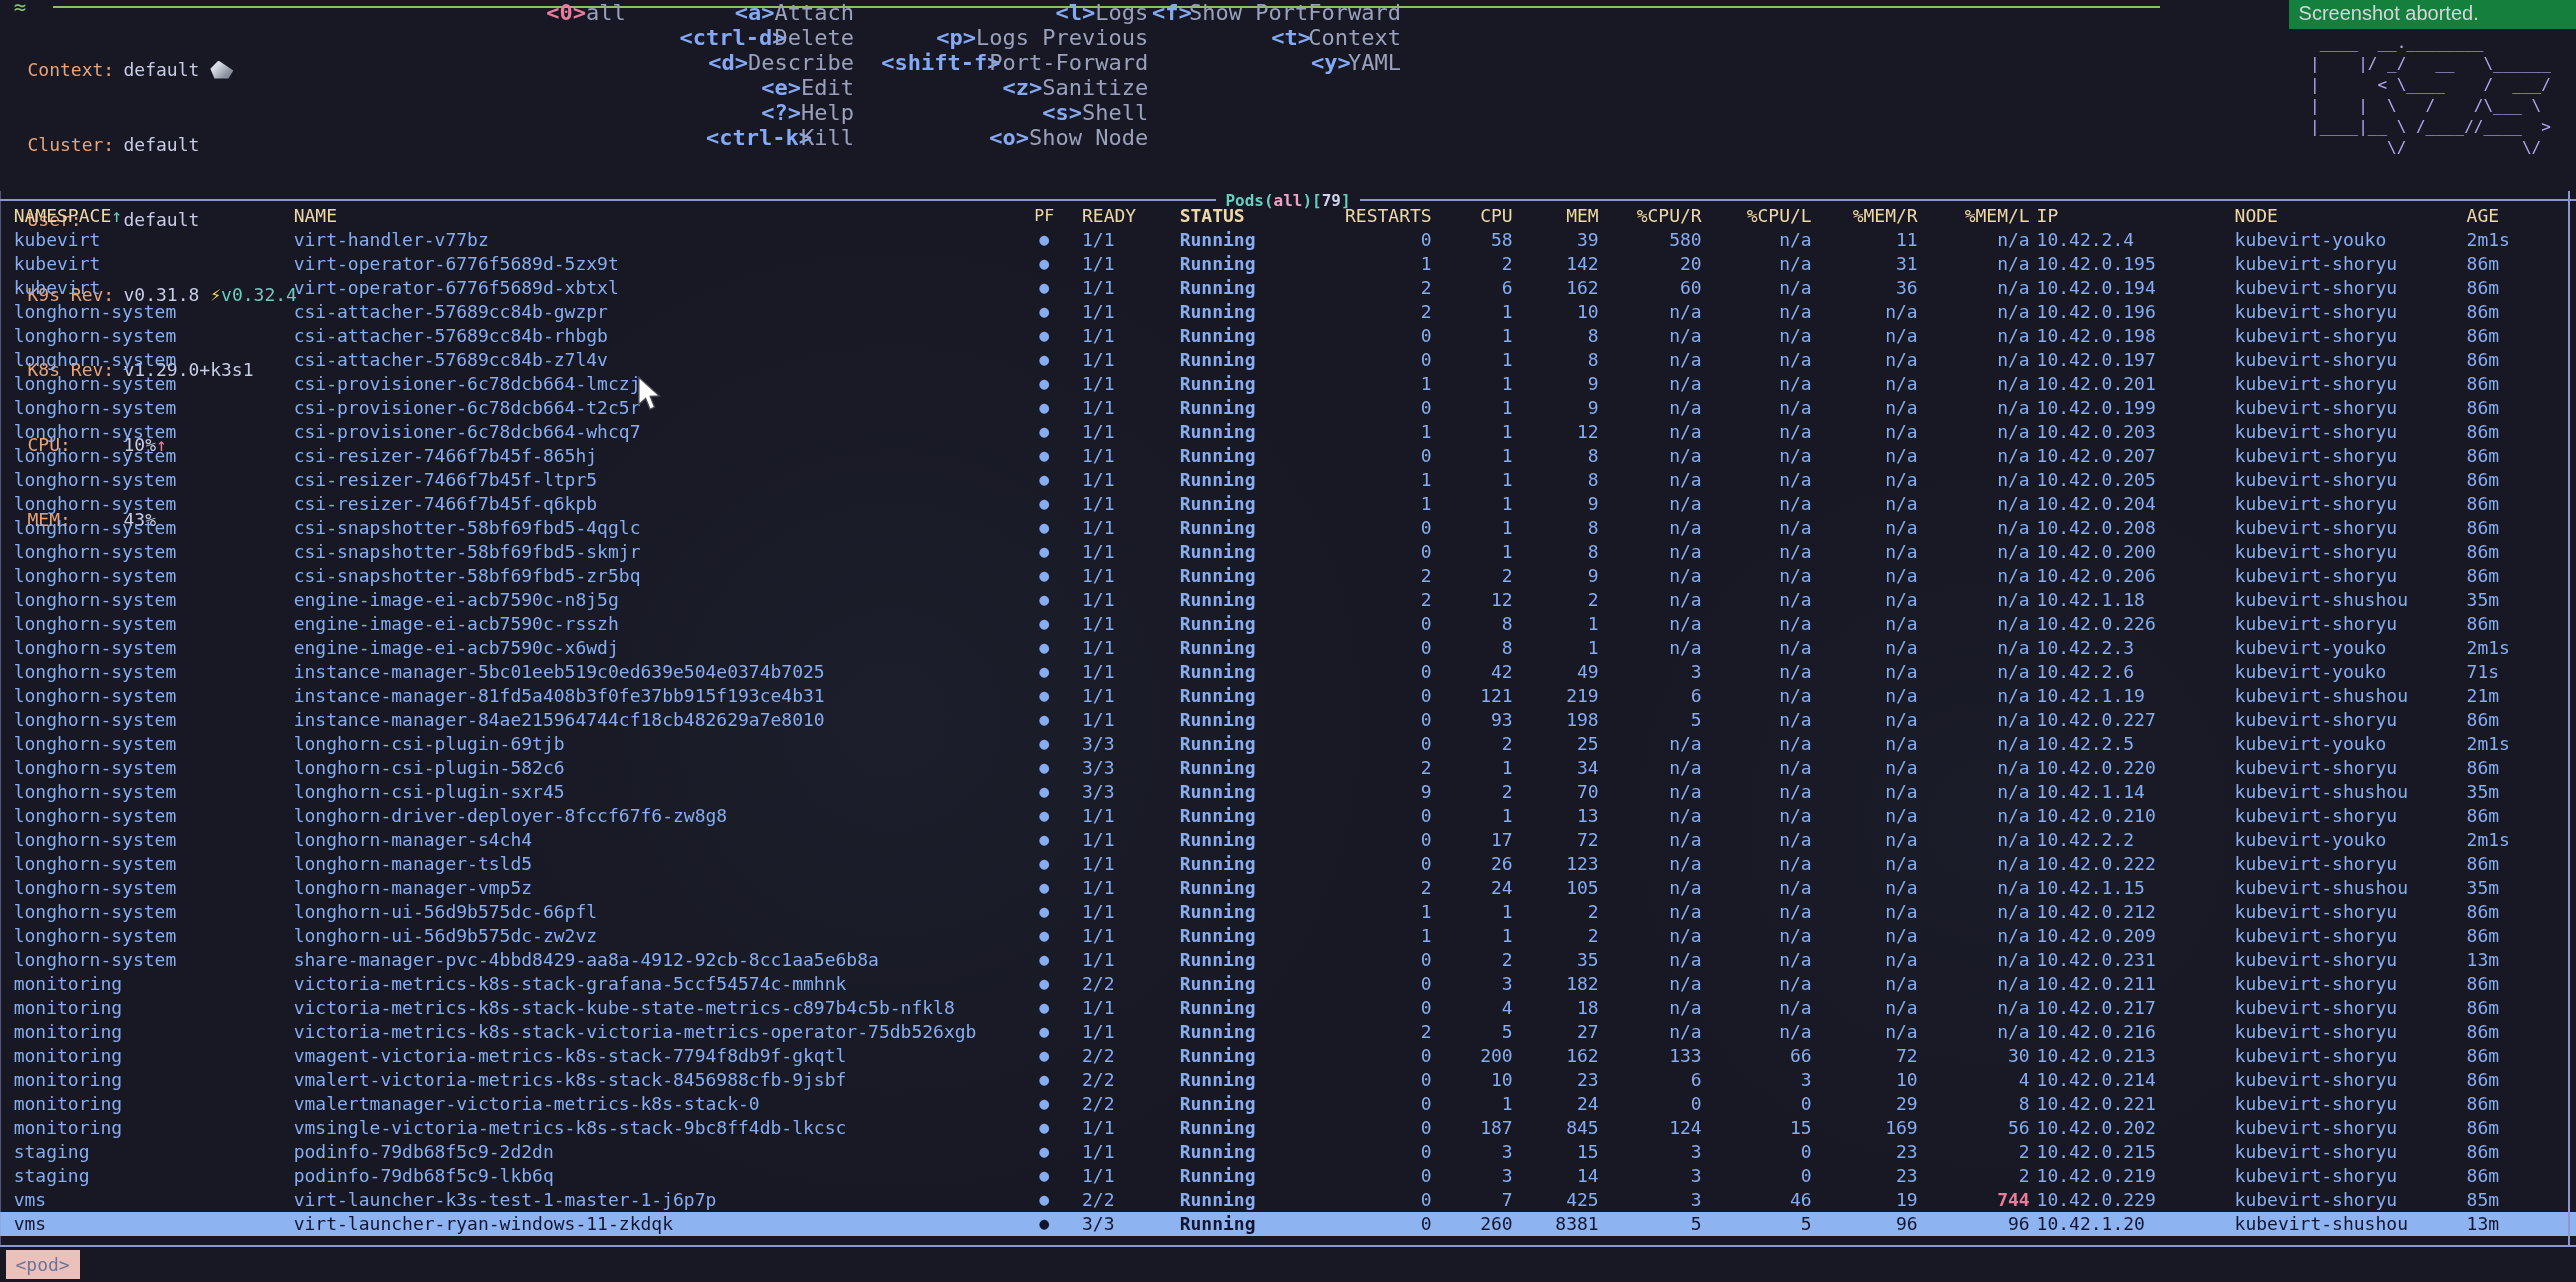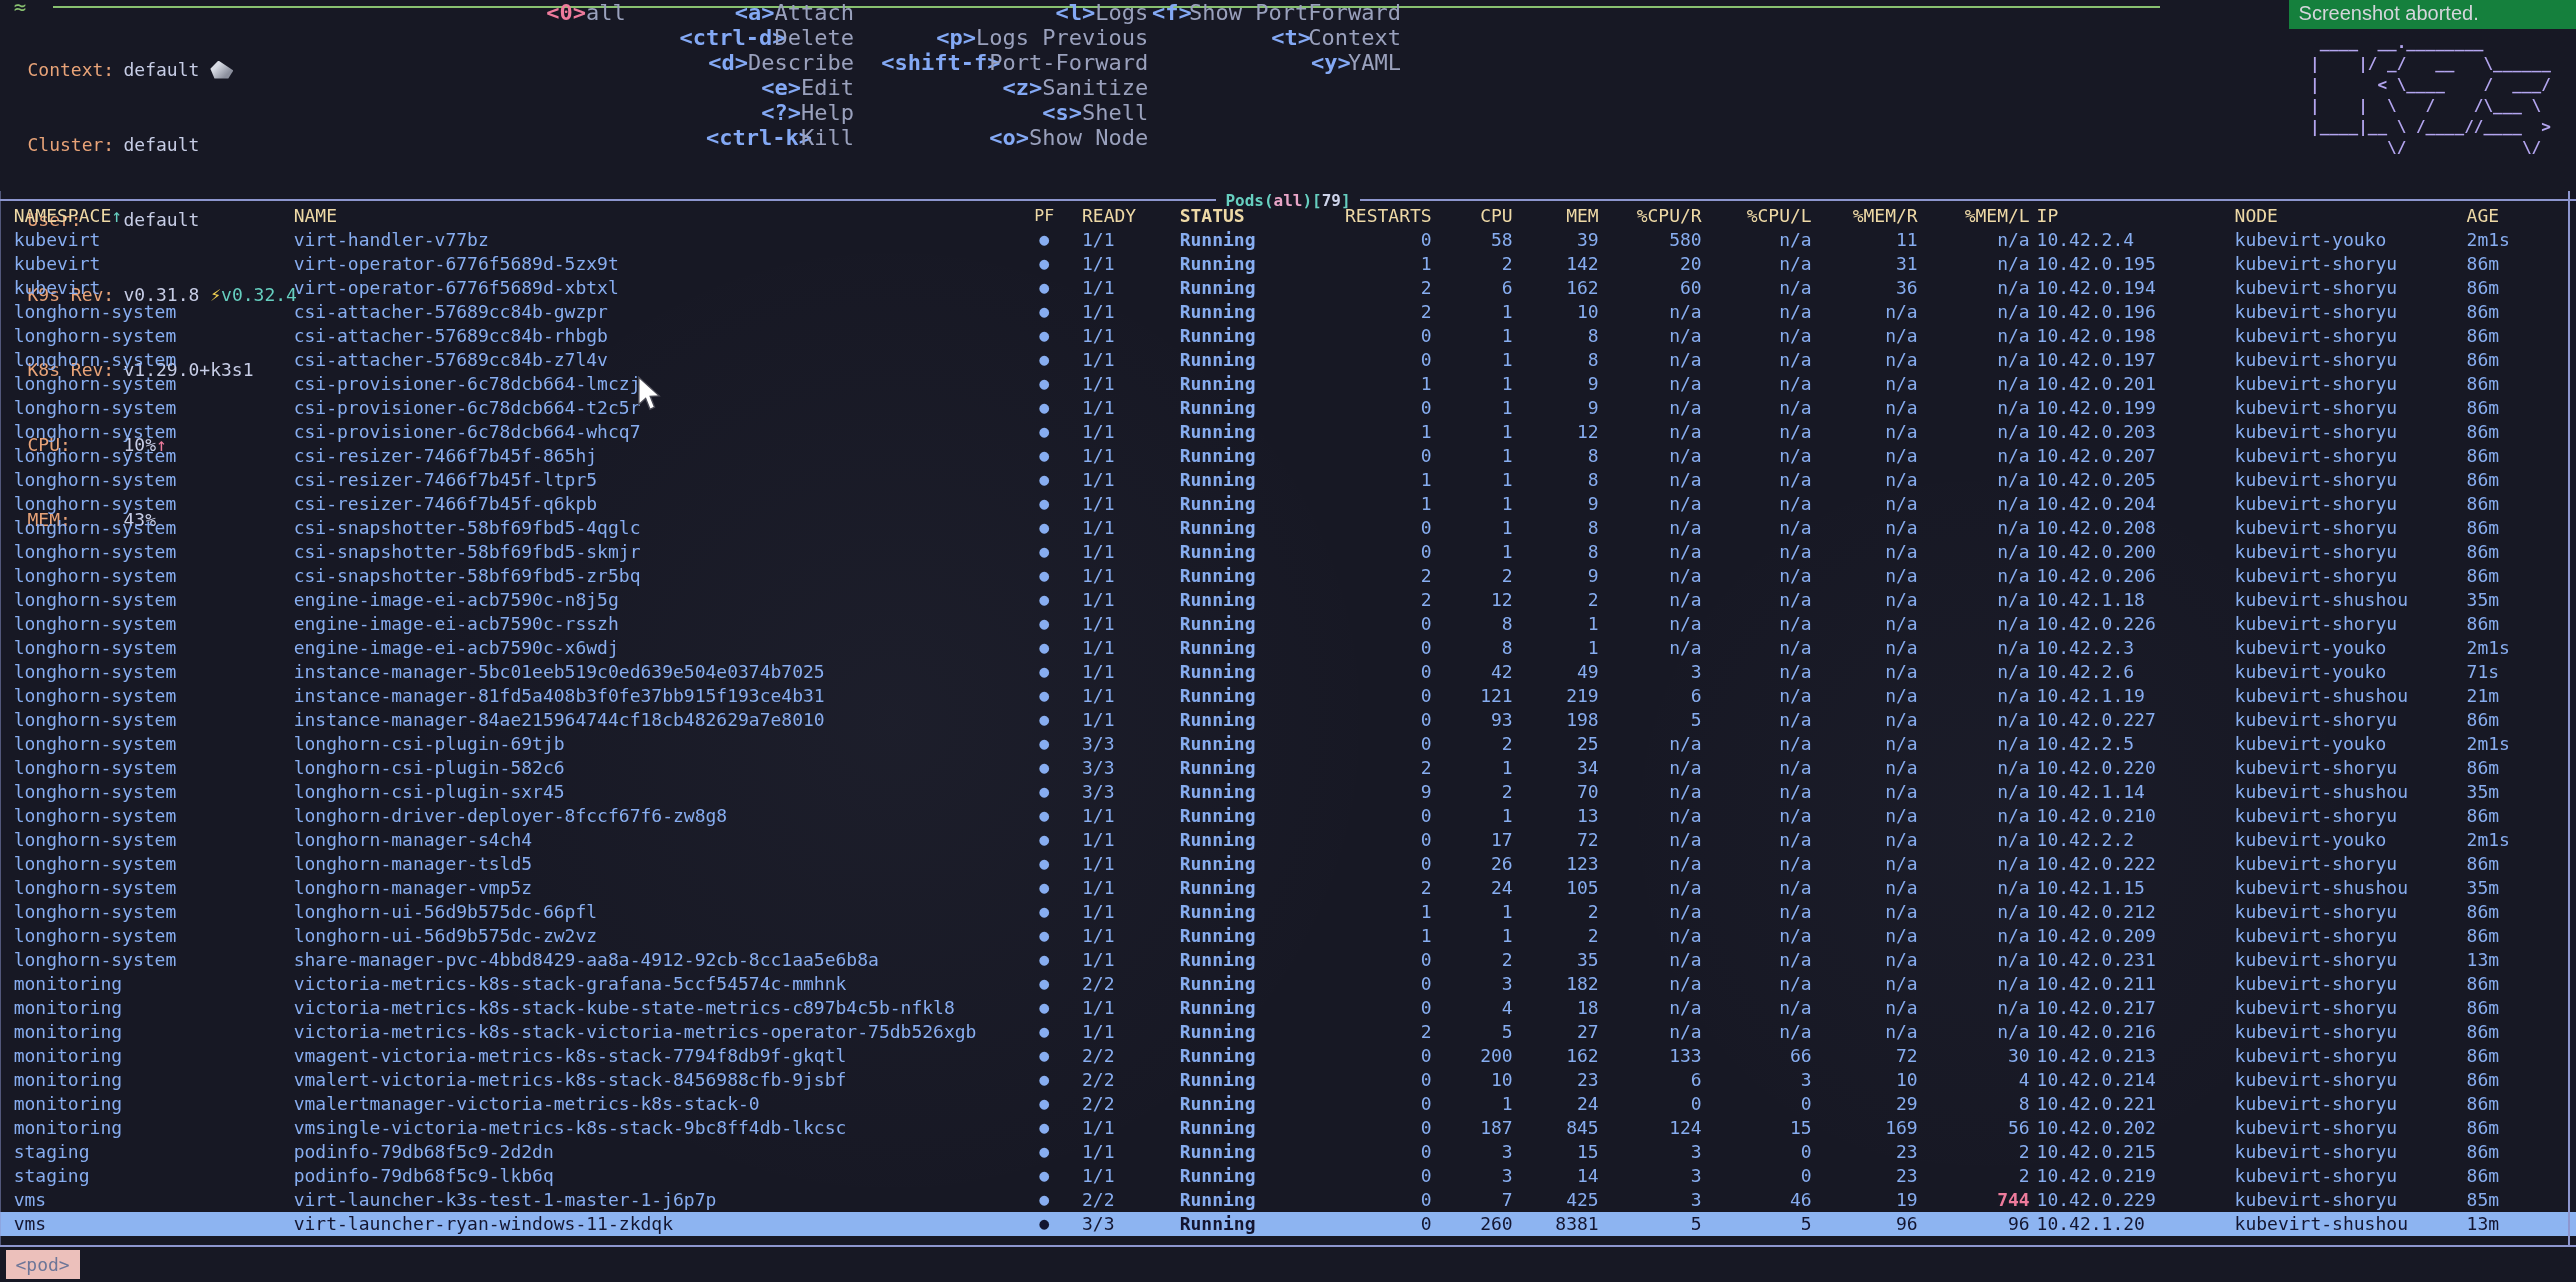--- a/index.html
+++ b/index.html
@@ -33,21 +33,21 @@
   
   .menu-col{position:absolute;top:0;font-size:22px;line-height:25px;white-space:pre;text-align:right;}
   .menu-col-1{left:545px}.menu-col-2{left:653px}.menu-col-3{left:868px}.menu-col-4{left:1152px}
   .menu-key{color:var(--keyblue);font-weight:bold;display:inline-block;}
   .menu-col-1 .menu-key{width:41px}.menu-col-2 .menu-key{width:95px}
   .menu-col-3 .menu-key{width:108px}.menu-col-4 .menu-key{width:37px}
   .menu-label{color:var(--menutxt);}
   .key-accent{color:var(--pink);}
   
   .logo{position:absolute;left:2310px;top:32px;margin:0;font-size:16px;line-height:21px;
-    color:var(--purple);font-family:"DejaVu Sans Mono",monospace;font-weight:bold;}
+    color:var(--purple);font-family:"DejaVu Sans Mono",monospace;}
   
   .table{position:absolute;left:0;top:184px;width:2576px;}
   .tline{position:absolute;left:0;top:6.9px;width:100%;display:flex;align-items:center;}
   .dash{flex:1;height:2.1px;background:var(--border);}
   .title{padding:0 9.6px;font-size:16px;white-space:pre;font-weight:bold;}
   .t-teal{color:var(--teal);}
   .t-pink{color:#e9a6c8;}
   .t-count{color:#cdd3ea;}
   .thead{position:absolute;top:19px;left:0;right:0;display:grid;grid-template-columns:var(--cols);
     padding-left:13.7px;height:25px;line-height:25px;font-size:18px;color:var(--hdr);white-space:pre;}

